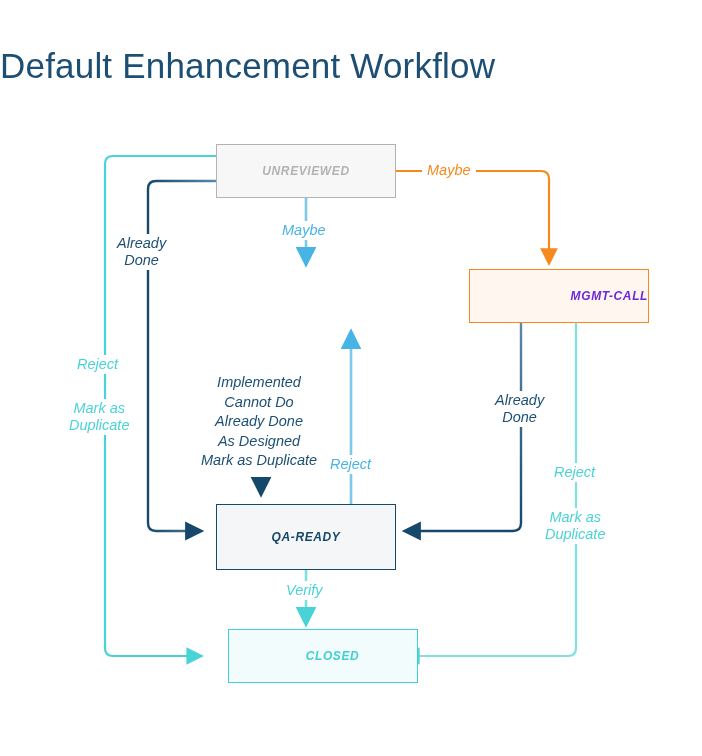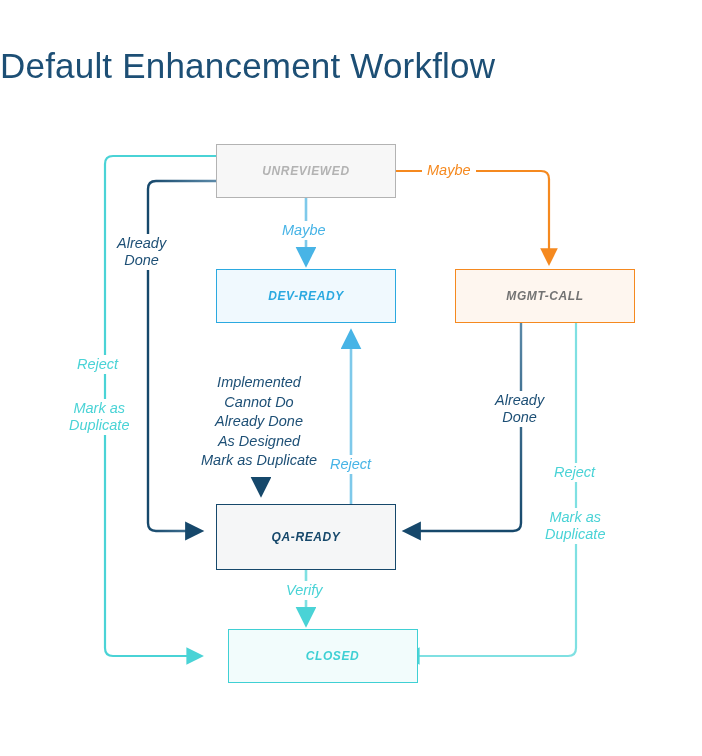--- a/index.html
+++ b/index.html
@@ -59,24 +59,25 @@
     background: #f7f7f7;
     color: #b3b3b3;
   }
   .node-devready {
     left: 216px; top: 269px; width: 180px; height: 54px;
     border-color: #2ba9e0;
     background: #f0f9fe;
     color: #2ba9e0;
   }
   .node-mgmtcall {
-    left: 455px; top: 269px; width: 180px; height: 54px;
+    left: 469px; top: 269px; width: 180px; height: 54px;
     border-color: #f5891f;
     background: #fef6ef;
-    color: #737373;
+    color: #6d28d9;
+    justify-content: flex-end;
   }
   .node-qaready {
     left: 216px; top: 504px; width: 180px; height: 66px;
     border-color: #16486b;
     background: #f5f6f7;
     color: #16486b;
   }
   .node-closed {
     left: 228px; top: 629px; width: 190px; height: 54px;
     border-color: #3fd0d4;
@@ -158,23 +159,20 @@
     <path d="M216,156 L113,156 Q105,156 105,164 L105,648 Q105,656 113,656 L200,656" fill="none" stroke="#4ad3d6" stroke-width="2.2" marker-end="url(#ah-cyan)"></path>
 
     <path d="M521,323 L521,523 Q521,531 513,531 L406,531" fill="none" stroke="url(#grad-navy-v)" stroke-width="2.4" marker-end="url(#ah-navy)"></path>
 
     <path d="M576,323 L576,648 Q576,656 568,656 L406,656" fill="none" stroke="#7fe0e2" stroke-width="2.2" marker-end="url(#ah-cyan)"></path>
   </svg>
 
   <div class="node node-unreviewed">
     <span>UNREVIEWED</span>
   </div>
-  <div class="node node-devready">
-    <span>DEV-READY</span>
-  </div>
   <div class="node node-mgmtcall">
     <span>MGMT-CALL</span>
   </div>
   <div class="node node-qaready">
     <span>QA-READY</span>
   </div>
   <div class="node node-closed">
     <span>CLOSED</span>
   </div>
 

